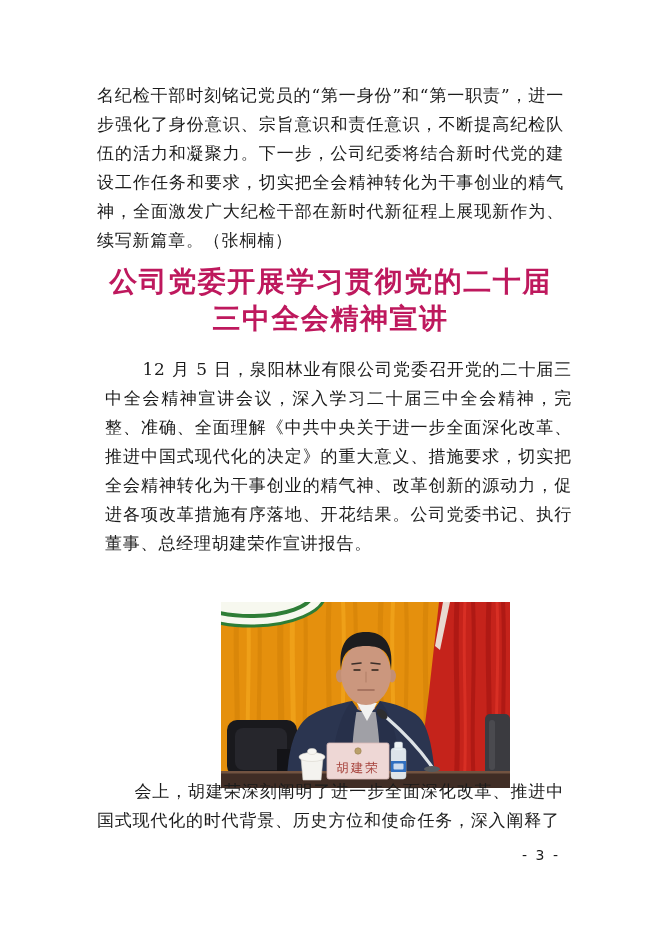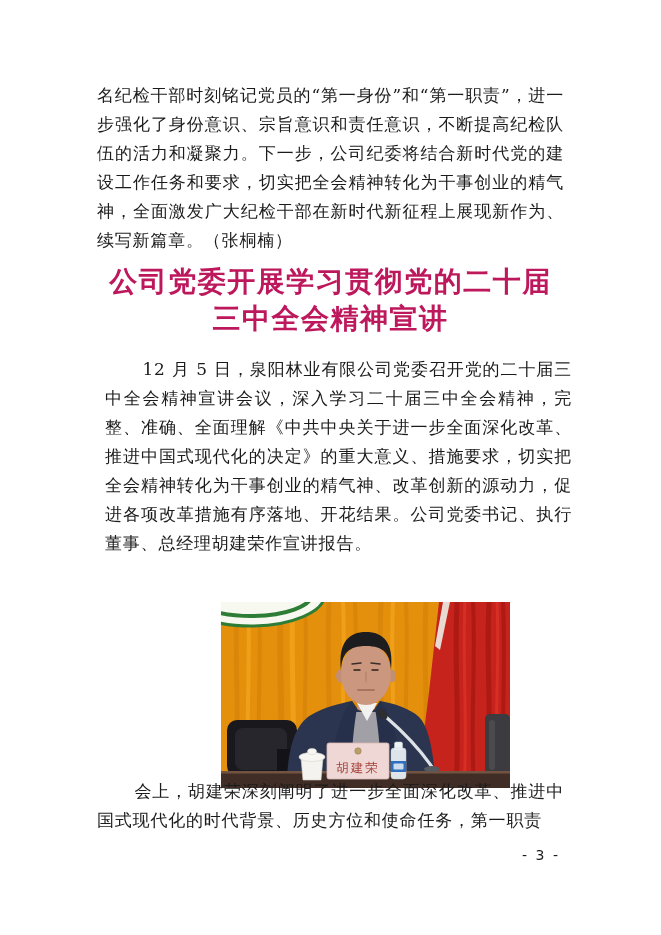--- a/index.html
+++ b/index.html
@@ -166,17 +166,17 @@
       </g>
 
       <g>
         <path d="M165,115 C180,128 198,146 211,165" stroke="#dde2e6" stroke-width="3.2" fill="none" stroke-linecap="round"></path>
         <ellipse cx="161" cy="112" rx="6.5" ry="3.8" fill="#2e2e30" transform="rotate(40 161 112)"></ellipse>
         <ellipse cx="211" cy="167" rx="8" ry="3" fill="#555a5e"></ellipse>
       </g>
     </svg>
   </div>
 
-  <p class="para indent" id="para-article-2">会上，胡建荣深刻阐明了进一步全面深化改革、推进中国式现代化的时代背景、历史方位和使命任务，第一职责</p>
+  <p class="para indent" id="para-article-2">会上，胡建荣深刻阐明了进一步全面深化改革、推进中国式现代化的时代背景、历史方位和使命任务，深入阐释了</p>
 
   <div class="pagenum">- 3 -</div>
 
 </div>
 
 </body></html>

